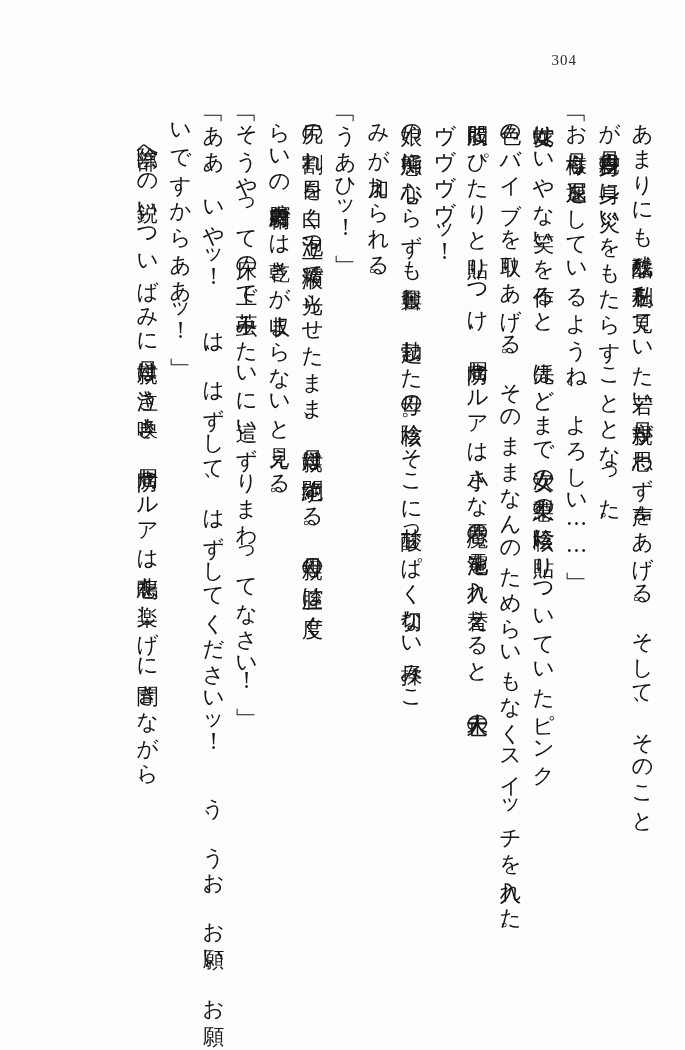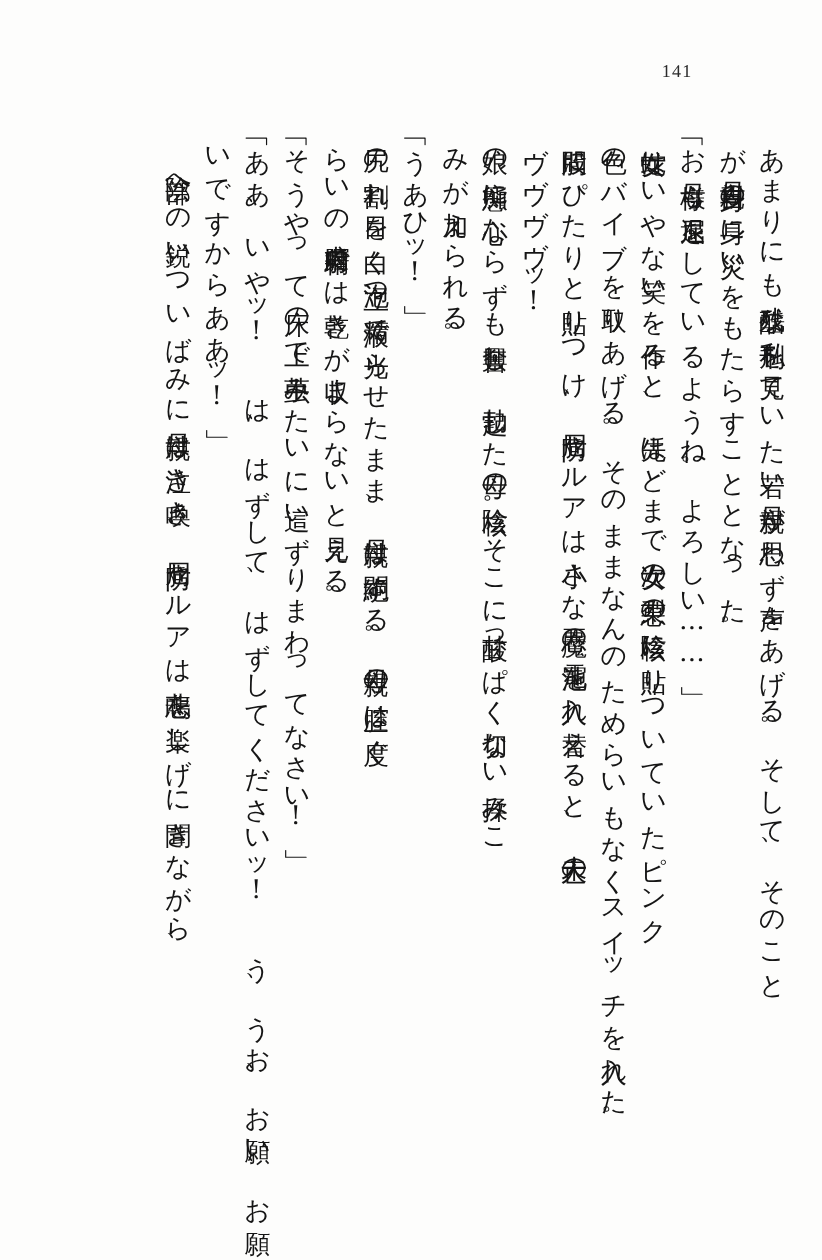--- a/index.html
+++ b/index.html
@@ -56,21 +56,21 @@
   }
   .vline.indent {
     padding-top: 22px;
   }
 </style>
 </head>
 <body>
 
 <div class="page">
 
-  <div class="page-number">141</div>
+  <div class="page-number">304</div>
 
   <div class="text-block">
     <div class="vline">あまりにも残酷な私刑を見ていた若い母親が思わず声をあげる。そして、そのこと</div>
     <div class="vline">が母親自身の身に災いをもたらすこととなった。</div>
     <div class="vline">「お母様も退屈をしているようね。よろしい……」</div>
     <div class="vline">蛇女はいやな笑いを作ると、先ほどまで次女の梨恵の陰核に貼りついていたピンク</div>
     <div class="vline">色のバイブを取りあげる。そのままなんのためらいもなくスイッチを入れた。</div>
     <div class="vline">股間にぴたりと貼りつけ、周防セルアは小さな悪魔の電池を入れ替えると、未亡人の</div>
     <div class="vline">ヴヴヴヴッ!</div>
     <div class="vline">娘の痴態に心ならずも興奮し、勃起した母の陰核。そこに甘酸っぱく切ない揉みこ</div>

